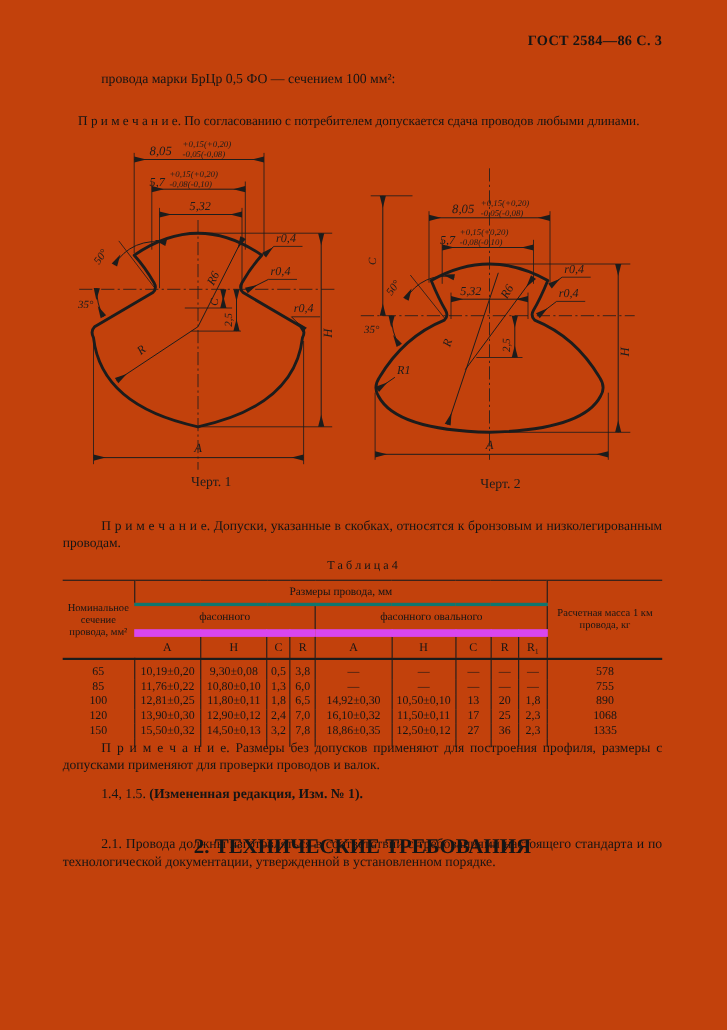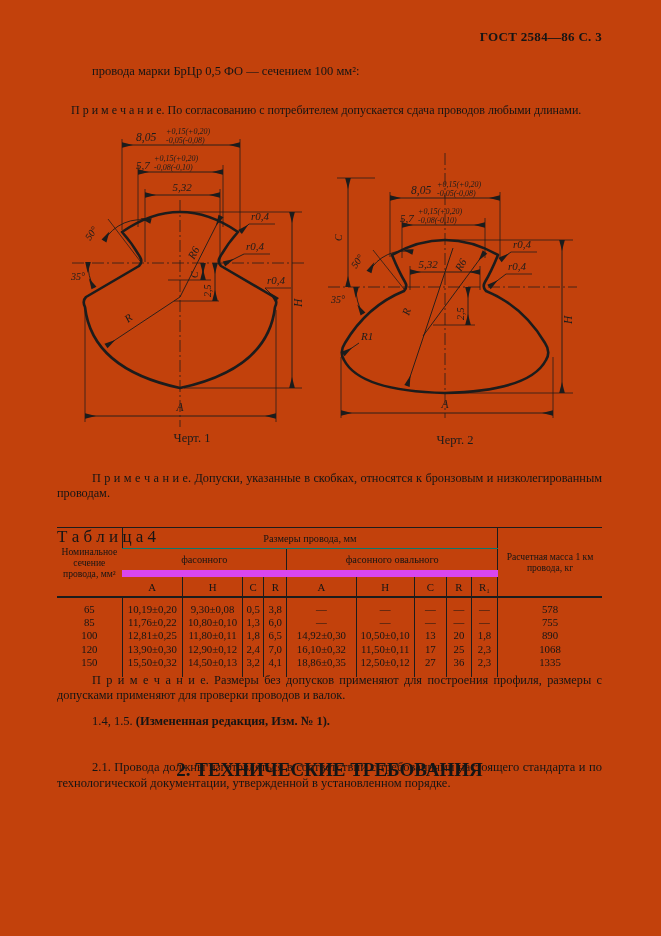--- a/index.html
+++ b/index.html
@@ -8,38 +8,38 @@
     font-family:"Liberation Serif",serif;color:#151515;overflow:hidden;
   }
   .abs{position:absolute;}
   .gost-header{top:29px;left:380px;width:222px;text-align:right;font-weight:bold;font-size:13px;letter-spacing:.3px;}
   .intro{top:64px;left:92px;width:512px;font-size:12.5px;line-height:15.5px;}
   .note1{top:103px;left:71px;width:534px;font-size:12px;}
   .note-block{left:57px;width:545px;font-size:12.3px;line-height:15px;text-align:justify;}
   .note-block .ind{text-indent:35px;}
   .note2{top:471px;}
   .note3{top:673px;}
-  .table-title{top:527px;left:57px;width:545px;text-align:left;font-size:17px;}
+  .table-title{top:508px;left:57px;width:545px;text-align:center;font-size:11px;}
   .amendment{top:714px;left:92px;width:510px;font-size:12.5px;}
   .amendment b{font-weight:bold;}
   .section-title{top:737px;left:57px;width:545px;text-align:center;font-weight:bold;font-size:19px;margin-top:22px;}
   .para{left:57px;width:545px;font-size:12.5px;line-height:15.5px;text-align:justify;}
   .para .ind{text-indent:35px;}
   .p21{top:760px;}
   .p22{top:791px;text-align-last:justify;}
   .p22 .ind{text-indent:35px;}
 
   
   table.gost{top:527px;left:57px;position:absolute;border-collapse:collapse;table-layout:fixed;
     width:545px;border-top:1.2px solid #1c1c1c;font-family:"Liberation Serif",serif;}
   table.gost th,table.gost td{padding:0;margin:0;font-weight:normal;text-align:center;vertical-align:middle;}
   table.gost td + td, table.gost th + th{border-left:1px solid #1c1c1c;}
   table.gost thead{border-bottom:2.6px solid #1c1c1c;}
   th.h-small{font-size:9.6px;line-height:11px;}
-  th.h-span{font-size:10.3px;height:20px;border-bottom:1px solid #0f766e;}
+  th.h-span{font-size:10.3px;height:20px;border-bottom:3px solid #0f766e;}
   th.h-sub{font-size:10.3px;height:21px;border-bottom:7px solid #d946ef;}
   th.h-letter{font-size:10.8px;height:19px;font-style:normal;}
   table.gost tbody td{font-size:10.8px;line-height:13.2px;white-space:nowrap;overflow:hidden;}
   table.gost tbody tr:first-child td{padding-top:5px;}
   table.gost tr.tail td{height:8px;}
 
   
   svg.fig{position:absolute;overflow:visible;}
   .profile{fill:none;stroke:#1c1c1c;stroke-width:2.6;stroke-linejoin:round;stroke-linecap:round;}
   .dim{stroke:#1c1c1c;stroke-width:.9;fill:none;}
@@ -303,21 +303,21 @@
           <td>17</td>
           <td>25</td>
           <td>2,3</td>
           <td>1068</td>
       </tr>
       <tr>
         <td>150</td>
           <td>15,50±0,32</td>
           <td>14,50±0,13</td>
           <td>3,2</td>
-          <td>4,1</td>
+          <td>7,8</td>
           <td>18,86±0,35</td>
           <td>12,50±0,12</td>
           <td>27</td>
           <td>36</td>
           <td>2,3</td>
           <td>1335</td>
       </tr>
       <tr class="tail">
         <td></td>
           <td></td>

